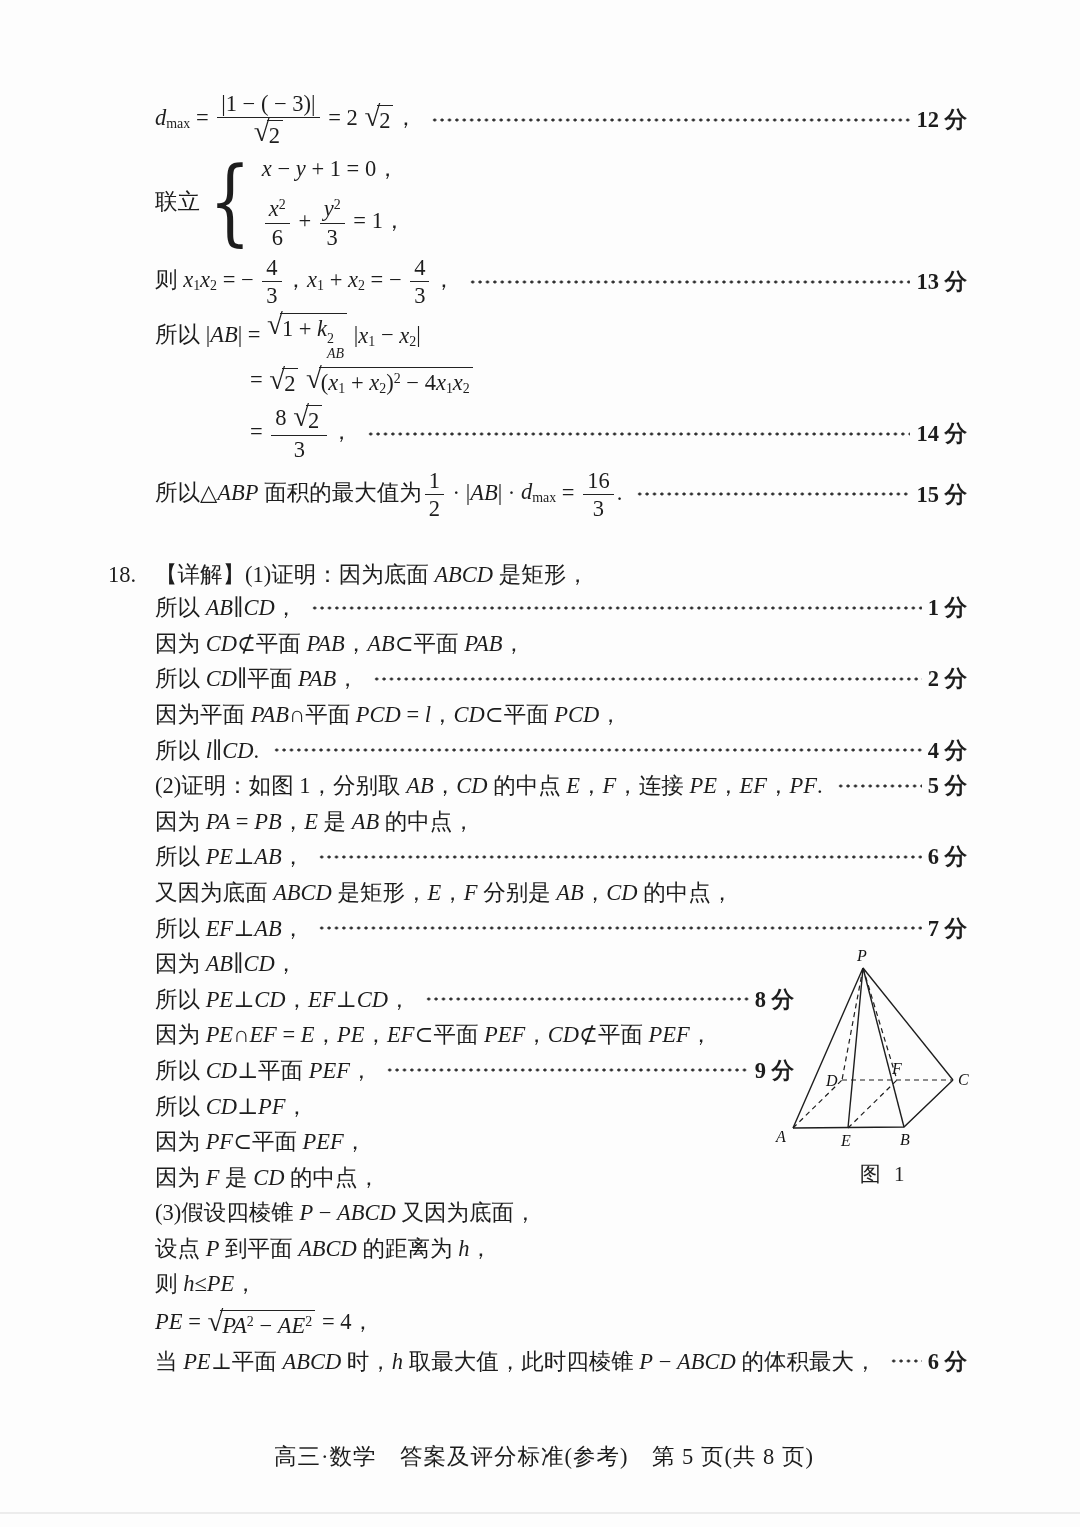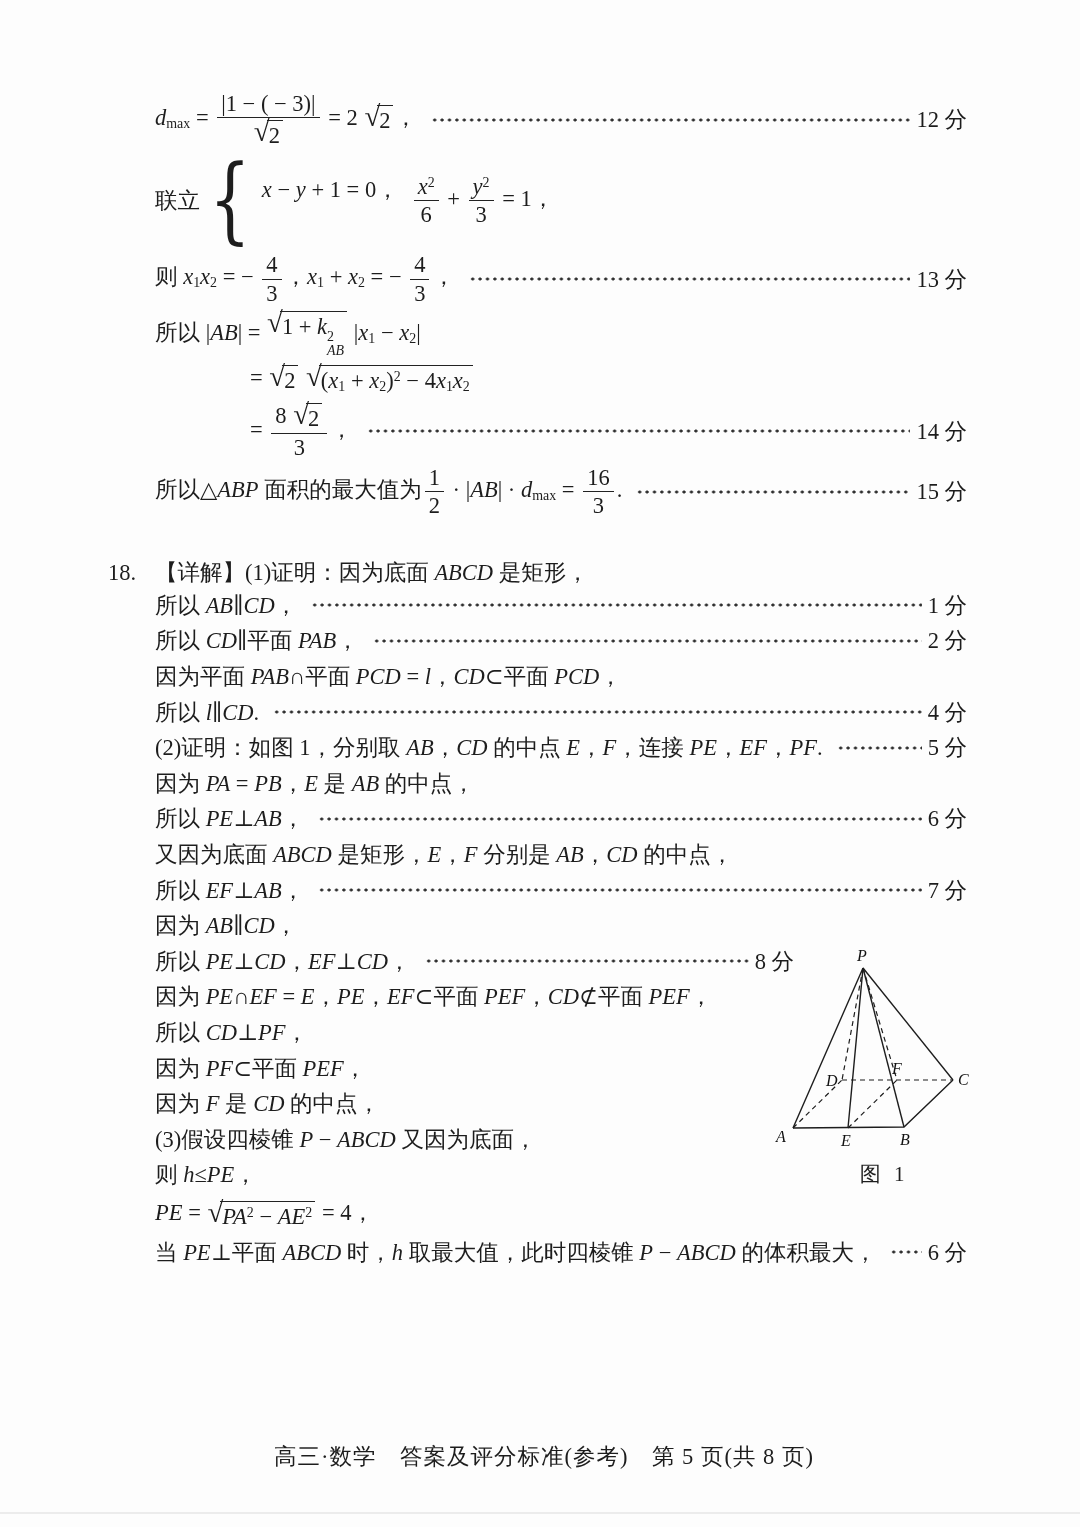--- a/index.html
+++ b/index.html
@@ -27,26 +27,26 @@
   .sqrt .sym{font-size:1.28em;line-height:1;margin-right:-3px;transform:translateY(-0.1em);}
   .sqrt .rad{border-top:1.7px solid #222;padding:2px 3px 0 2px;white-space:pre;line-height:1.15;}
   .qnum{display:inline-block;width:47px;margin-left:-47px;white-space:pre;margin-top:36px;}
   .ind{padding-left:95px;}
   .short{margin-right:173px;}
   .tall{margin:5px 0;align-items:center;}
   .mid{margin:3px 0;}
   .dots{flex:1 1 30px;min-width:24px;height:24px;margin:0 6px 0 14px;align-self:center;
         background-image:radial-gradient(circle,#2e2e2e 1.35px,rgba(0,0,0,0) 1.75px);
         background-size:7.4px 24px;background-repeat:repeat-x;}
-  .score{white-space:pre;flex:0 0 auto;font-size:22.5px;}
+  .score{white-space:pre;flex:0 0 auto;font-size:22.5px;font-weight:bold;}
   .system{display:flex;align-items:center;margin:5px 0;font-size:22.5px;}
   .sys-label{white-space:pre;}
   .brace{font-size:94px;line-height:1;font-weight:300;transform:scaleX(0.7);
          margin-left:0;margin-right:2px;font-family:"DejaVu Serif",serif;}
-  .sys-rows{display:inline-flex;gap:12px;}
+  .sys-rows{display:inline-flex;flex-direction:column;gap:12px;}
   .sys-row{display:block;white-space:pre;}
   .figure{position:absolute;left:770px;top:946px;width:228px;}
   .figure svg{display:block;}
   .fig-caption{text-align:center;font-size:21px;margin-top:2px;letter-spacing:4px;}
   .footer{position:absolute;top:1441px;left:4px;width:100%;text-align:center;
           font-size:22.5px;letter-spacing:1px;}
   .scan-line{position:absolute;left:0;top:1512px;width:100%;height:2px;background:#ececec;}
   .vlabel{font-style:italic;font-size:16px;fill:#111;
           font-family:"Liberation Serif","DejaVu Serif",serif;}
 </style>
@@ -90,20 +90,23 @@
     </span>
     <span class="line">
       <span class="lbody"><span class="qnum">18.</span><span class="t">【详解】(1)证明：因为底面 </span><span class="mi">ABCD</span><span class="t"> 是矩形，</span></span>
     </span>
     <span class="line">
       <span class="lbody"><span class="t">所以 </span><span class="mi">AB</span><span class="t">∥</span><span class="mi">CD</span><span class="t">，</span></span>
       <span class="dots"></span>
       <span class="score">1 分</span>
     </span>
     <span class="line">
+      <span class="lbody"><span class="t">因为 </span><span class="mi">CD</span><span class="t">⊄平面 </span><span class="mi">PAB</span><span class="t">，</span><span class="mi">AB</span><span class="t">⊂平面 </span><span class="mi">PAB</span><span class="t">，</span></span>
+    </span>
+    <span class="line">
       <span class="lbody"><span class="t">所以 </span><span class="mi">CD</span><span class="t">∥平面 </span><span class="mi">PAB</span><span class="t">，</span></span>
       <span class="dots"></span>
       <span class="score">2 分</span>
     </span>
     <span class="line">
       <span class="lbody"><span class="t">因为平面 </span><span class="mi">PAB</span><span class="t">∩平面 </span><span class="mi">PCD</span><span class="t"> = </span><span class="mi">l</span><span class="t">，</span><span class="mi">CD</span><span class="t">⊂平面 </span><span class="mi">PCD</span><span class="t">，</span></span>
     </span>
     <span class="line">
       <span class="lbody"><span class="t">所以 </span><span class="mi">l</span><span class="t">∥</span><span class="mi">CD</span><span class="t">.</span></span>
       <span class="dots"></span>
@@ -134,31 +137,39 @@
       <span class="lbody"><span class="t">因为 </span><span class="mi">AB</span><span class="t">∥</span><span class="mi">CD</span><span class="t">，</span></span>
     </span>
     <span class="line short">
       <span class="lbody"><span class="t">所以 </span><span class="mi">PE</span><span class="t">⊥</span><span class="mi">CD</span><span class="t">，</span><span class="mi">EF</span><span class="t">⊥</span><span class="mi">CD</span><span class="t">，</span></span>
       <span class="dots"></span>
       <span class="score">8 分</span>
     </span>
     <span class="line">
       <span class="lbody"><span class="t">因为 </span><span class="mi">PE</span><span class="t">∩</span><span class="mi">EF</span><span class="t"> = </span><span class="mi">E</span><span class="t">，</span><span class="mi">PE</span><span class="t">，</span><span class="mi">EF</span><span class="t">⊂平面 </span><span class="mi">PEF</span><span class="t">，</span><span class="mi">CD</span><span class="t">⊄平面 </span><span class="mi">PEF</span><span class="t">，</span></span>
     </span>
+    <span class="line short">
+      <span class="lbody"><span class="t">所以 </span><span class="mi">CD</span><span class="t">⊥平面 </span><span class="mi">PEF</span><span class="t">，</span></span>
+      <span class="dots"></span>
+      <span class="score">9 分</span>
+    </span>
     <span class="line">
       <span class="lbody"><span class="t">所以 </span><span class="mi">CD</span><span class="t">⊥</span><span class="mi">PF</span><span class="t">，</span></span>
     </span>
     <span class="line">
       <span class="lbody"><span class="t">因为 </span><span class="mi">PF</span><span class="t">⊂平面 </span><span class="mi">PEF</span><span class="t">，</span></span>
     </span>
     <span class="line">
       <span class="lbody"><span class="t">因为 </span><span class="mi">F</span><span class="t"> 是 </span><span class="mi">CD</span><span class="t"> 的中点，</span></span>
     </span>
     <span class="line">
       <span class="lbody"><span class="t">(3)假设四棱锥 </span><span class="mi">P</span><span class="t"> − </span><span class="mi">ABCD</span><span class="t"> 又因为底面，</span></span>
+    </span>
+    <span class="line">
+      <span class="lbody"><span class="t">设点 </span><span class="mi">P</span><span class="t"> 到平面 </span><span class="mi">ABCD</span><span class="t"> 的距离为 </span><span class="mi">h</span><span class="t">，</span></span>
     </span>
     <span class="line">
       <span class="lbody"><span class="t">则 </span><span class="mi">h</span><span class="t">≤</span><span class="mi">PE</span><span class="t">，</span></span>
     </span>
     <span class="line mid">
       <span class="lbody"><span class="mi">PE</span><span class="t"> = </span><span class="sqrt"><span class="sym">√</span><span class="rad"><span class=""><span class="mi">PA</span><span class="sp">2</span></span><span class="t"> − </span><span class=""><span class="mi">AE</span><span class="sp">2</span></span></span></span><span class="t"> = 4，</span></span>
     </span>
     <span class="line">
       <span class="lbody"><span class="t">当 </span><span class="mi">PE</span><span class="t">⊥平面 </span><span class="mi">ABCD</span><span class="t"> 时，</span><span class="mi">h</span><span class="t"> 取最大值，此时四棱锥 </span><span class="mi">P</span><span class="t"> − </span><span class="mi">ABCD</span><span class="t"> 的体积最大，</span></span>
       <span class="dots"></span>

